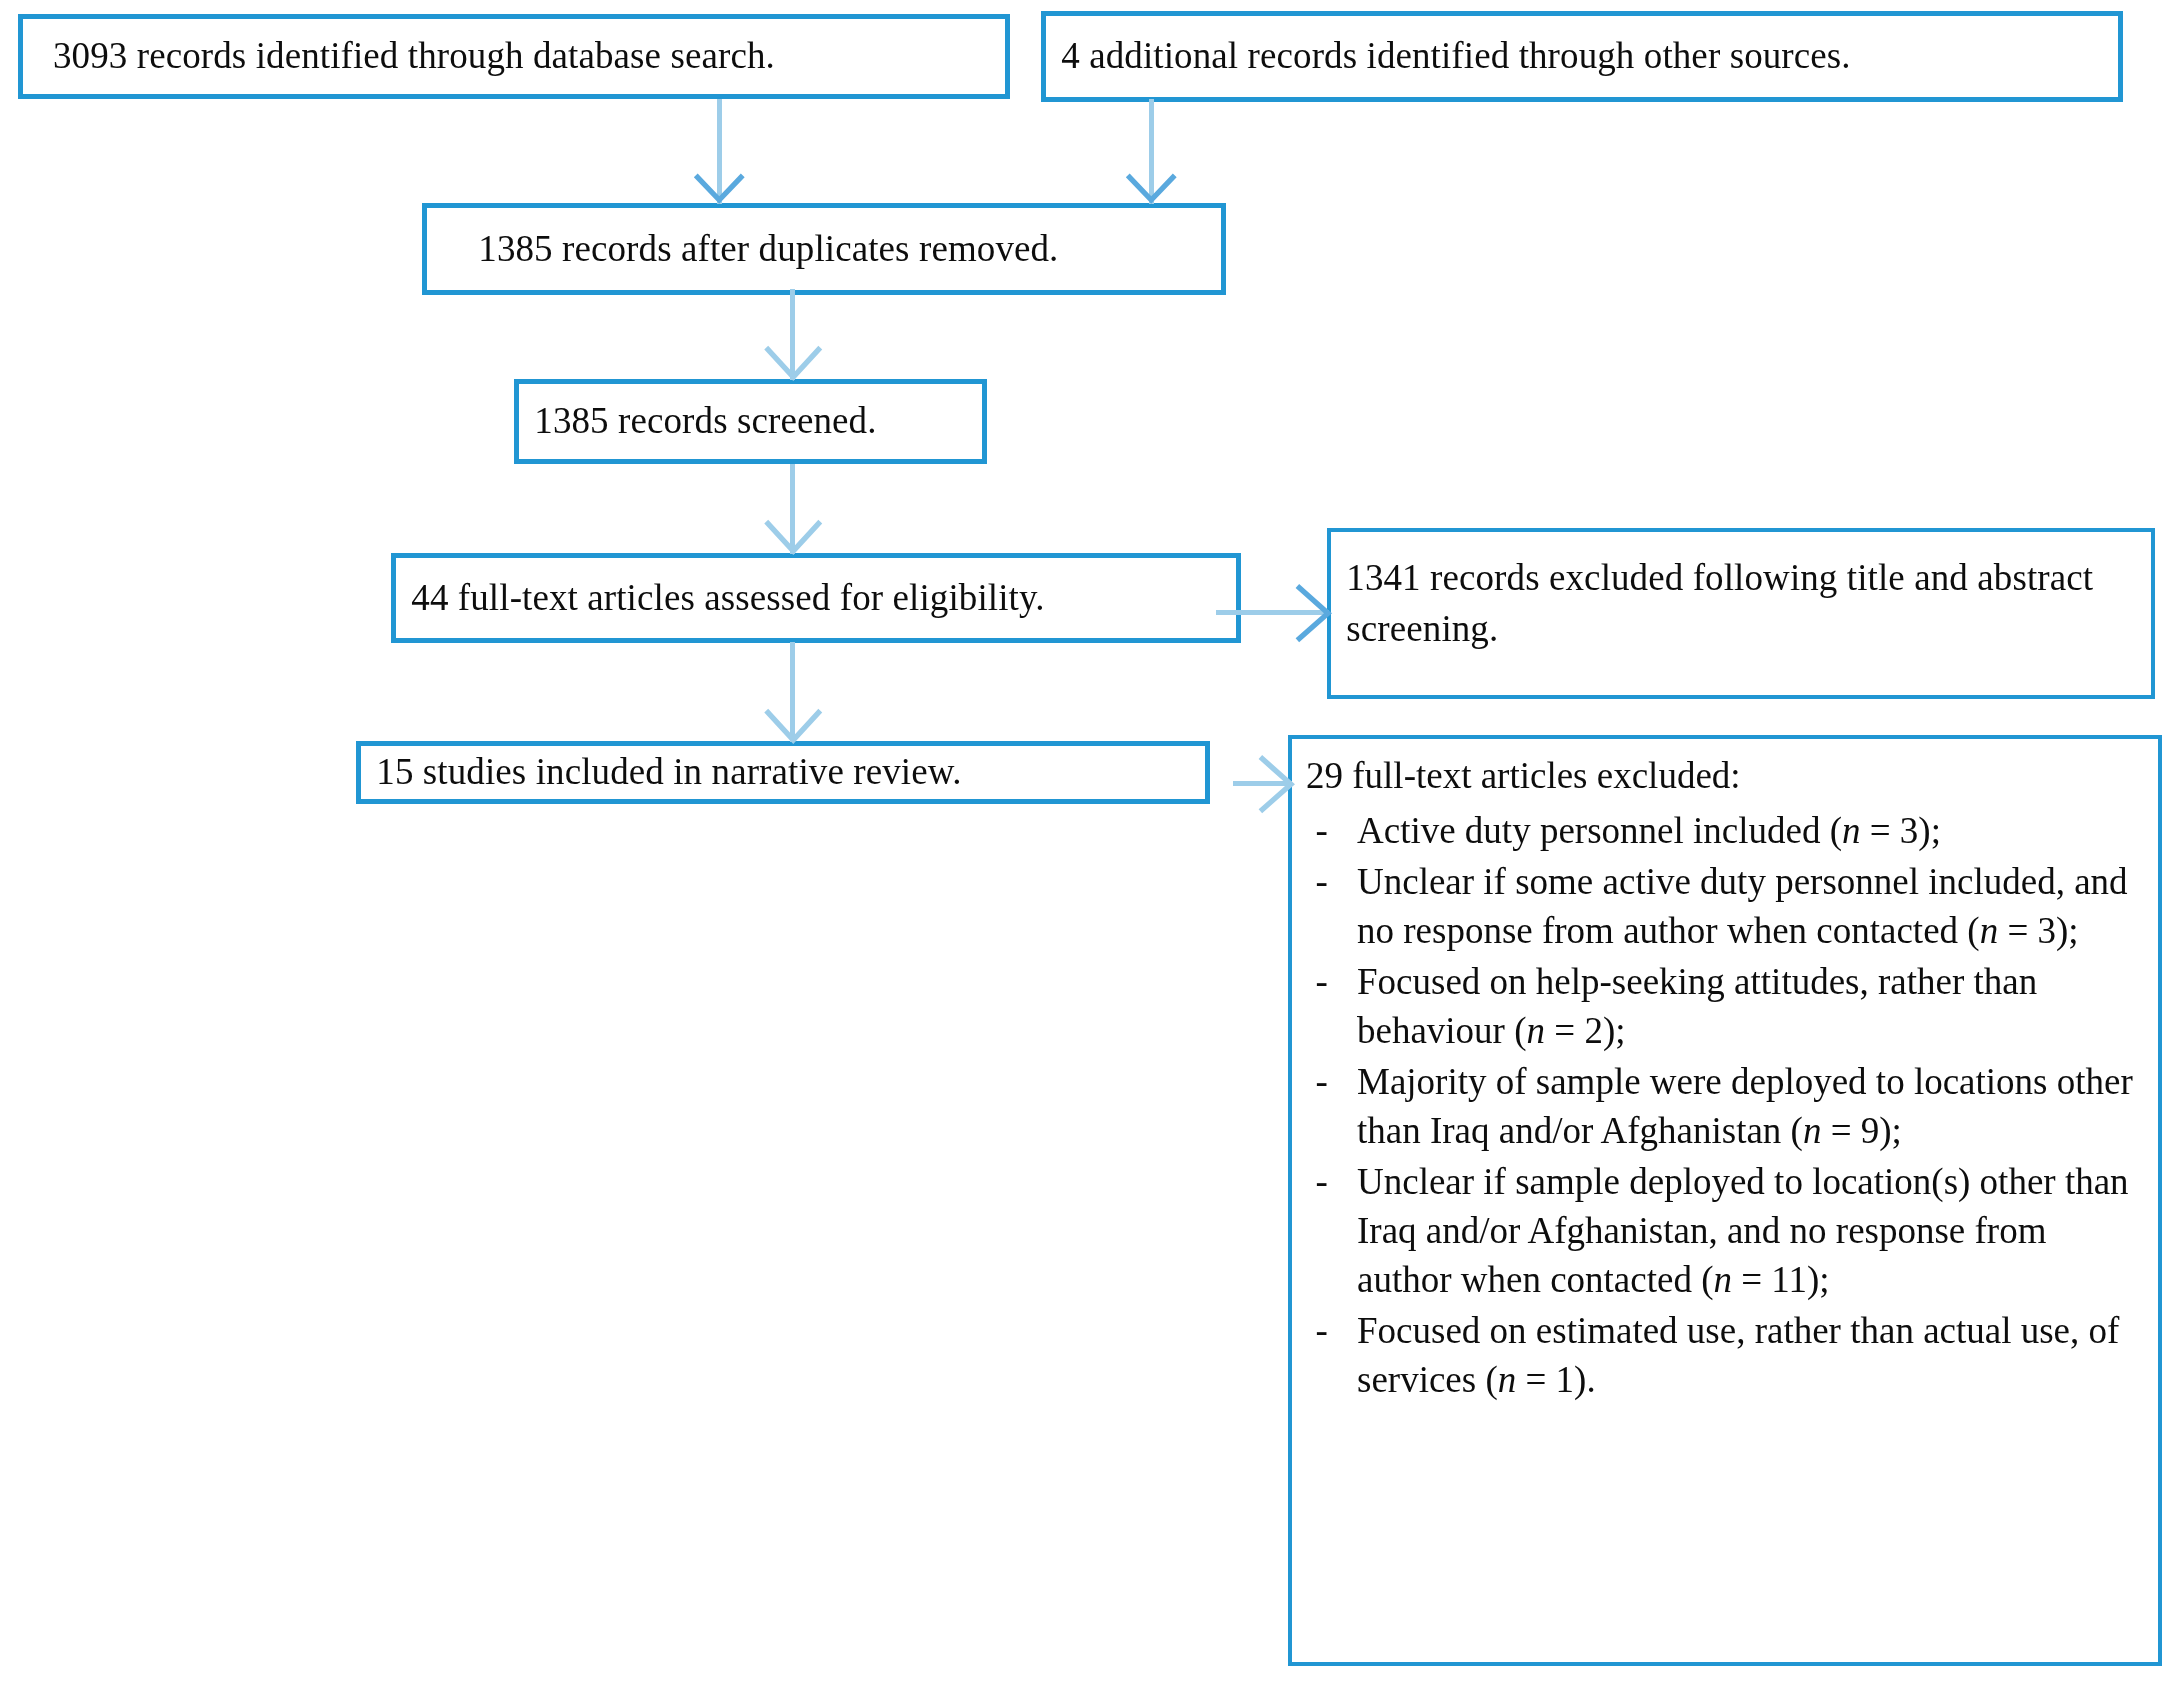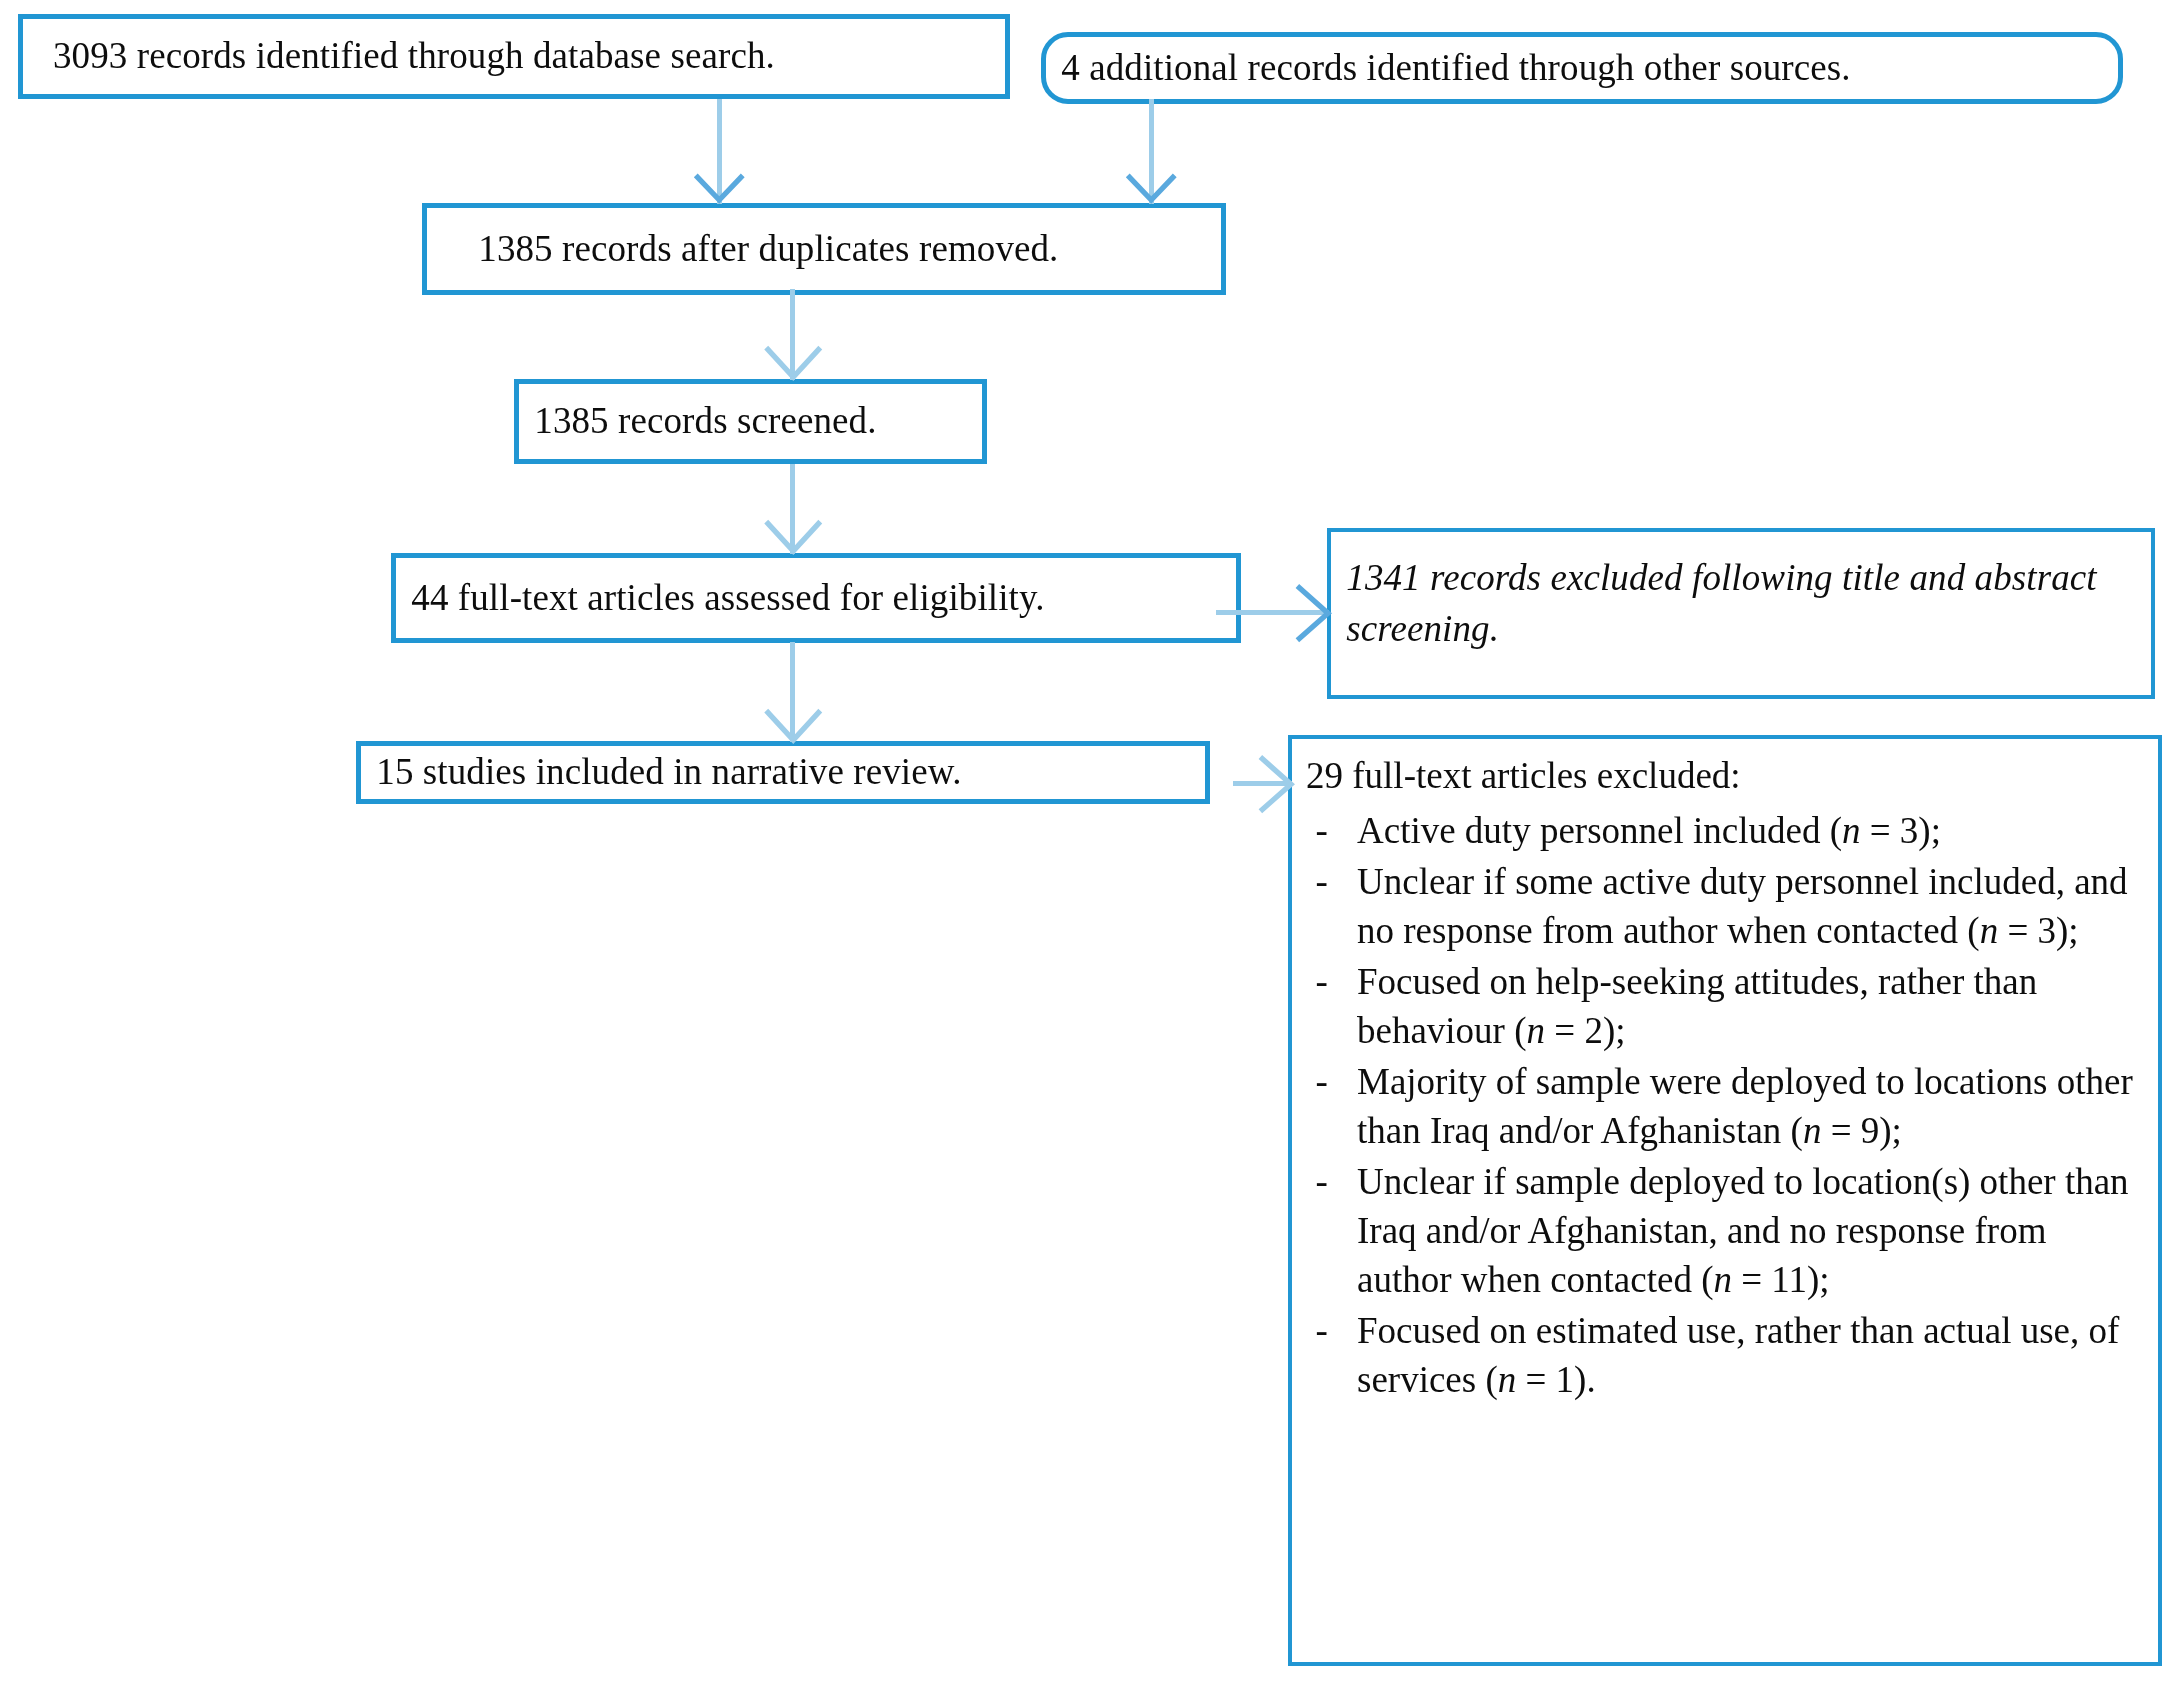--- a/index.html
+++ b/index.html
@@ -32,35 +32,34 @@
     display: block;
     width: 100%;
     padding: 0 15.3px;
     font-size: 37px;
     line-height: 1.30;
     letter-spacing: 0.1px;
   }
 
   
   #box-db        { left: 17.7px;   top: 14px;   width: 992px; height: 85px; padding-left: 15px; }
-  #box-other     { left: 1041px; top: 32px;   width: 1082px; height: 72px; border-radius: 27px; }
+  #box-other     { left: 1041px; top: 11px;   width: 1082px; height: 91px; }
   #box-dupes     { left: 422px;  top: 203px;  width: 804px; height: 92px; padding-left: 36px; }
   #box-screened  { left: 514px;  top: 379px;  width: 473px;  height: 85px; }
   #box-eligible  { left: 367px;  top: 553px;  width: 850px; height: 90px; margin-left: 24px; }
   #box-included  { left: 356px;  top: 741px; width: 854px; height: 63px; }
 
   #box-excluded-ta {
     left: 1327px; top: 528px; width: 828px; height: 171px;
     align-items: flex-start;
   }
   #box-excluded-ta .txt {
     padding-top: 20px;
     font-size: 37px;
     line-height: 1.38;
-    font-style: italic;
   }
 
   #box-excluded-ft {
     left: 1288px; top: 735px; width: 874px; height: 931px;
     align-items: flex-start;
   }
 
   
   .ft-wrap {
     width: 100%;

